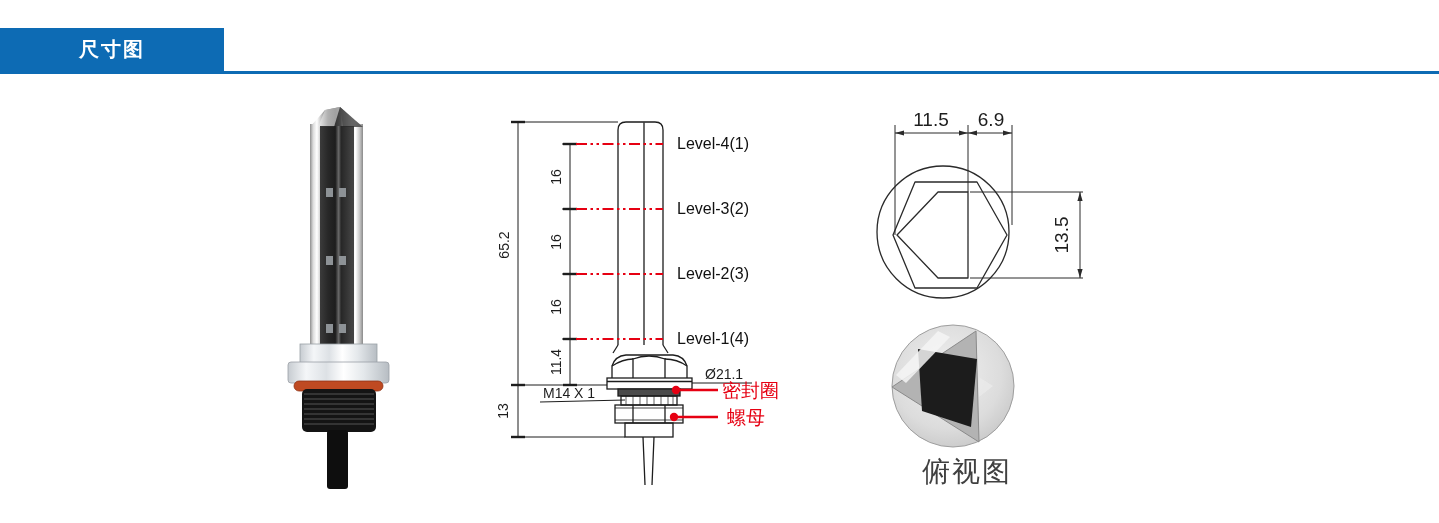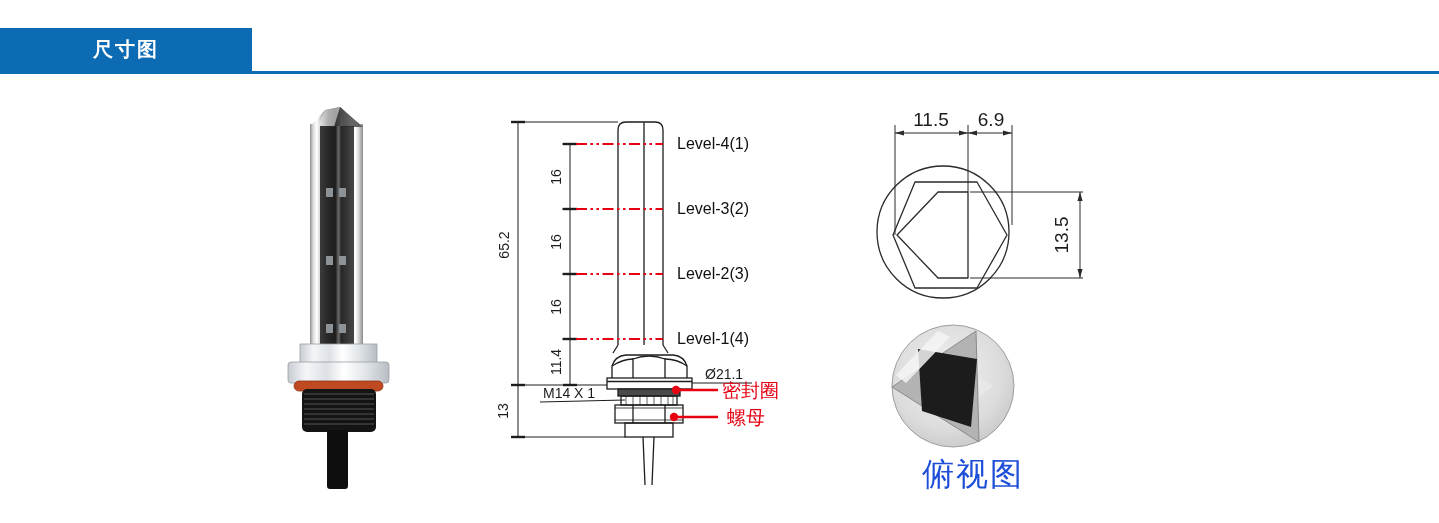--- a/index.html
+++ b/index.html
@@ -2,26 +2,26 @@
 <html><head>
 <meta charset="utf-8">
 <style>
   html,body{margin:0;padding:0;background:#fff;}
   #stage{
     position:relative;width:1439px;height:523px;background:#ffffff;overflow:hidden;
     font-family:"Liberation Sans","DejaVu Sans",sans-serif;color:#1d1d1d;
   }
   .abs{position:absolute;}
   .banner{
-    left:0;top:28px;width:252px;height:43px;background:#0d6bb4;
+    left:0;top:28px;width:224px;height:43px;background:#0d6bb4;
     display:flex;align-items:center;justify-content:center;
   }
   .banner-title{color:#ffffff;font-size:20px;font-weight:bold;letter-spacing:2px;}
   .header-rule{left:0;top:71px;width:1439px;height:3px;background:#0d6bb4;}
-  .caption{font-size:32px;color:#1d4ed8;font-weight:500;letter-spacing:2px;white-space:nowrap;}
+  .caption{font-size:28px;color:#404040;font-weight:500;letter-spacing:2px;white-space:nowrap;}
   svg text{font-family:"Liberation Sans","DejaVu Sans",sans-serif;}
   .dim-txt{font-size:14px;fill:#1d1d1d;}
   .dim-txt-lg{font-size:19px;fill:#1d1d1d;}
   .level-txt{font-size:16px;fill:#111;}
   .red-txt{font-size:19px;fill:#e60012;font-weight:500;}
 </style>
 </head>
 <body>
 
 <div id="stage">

